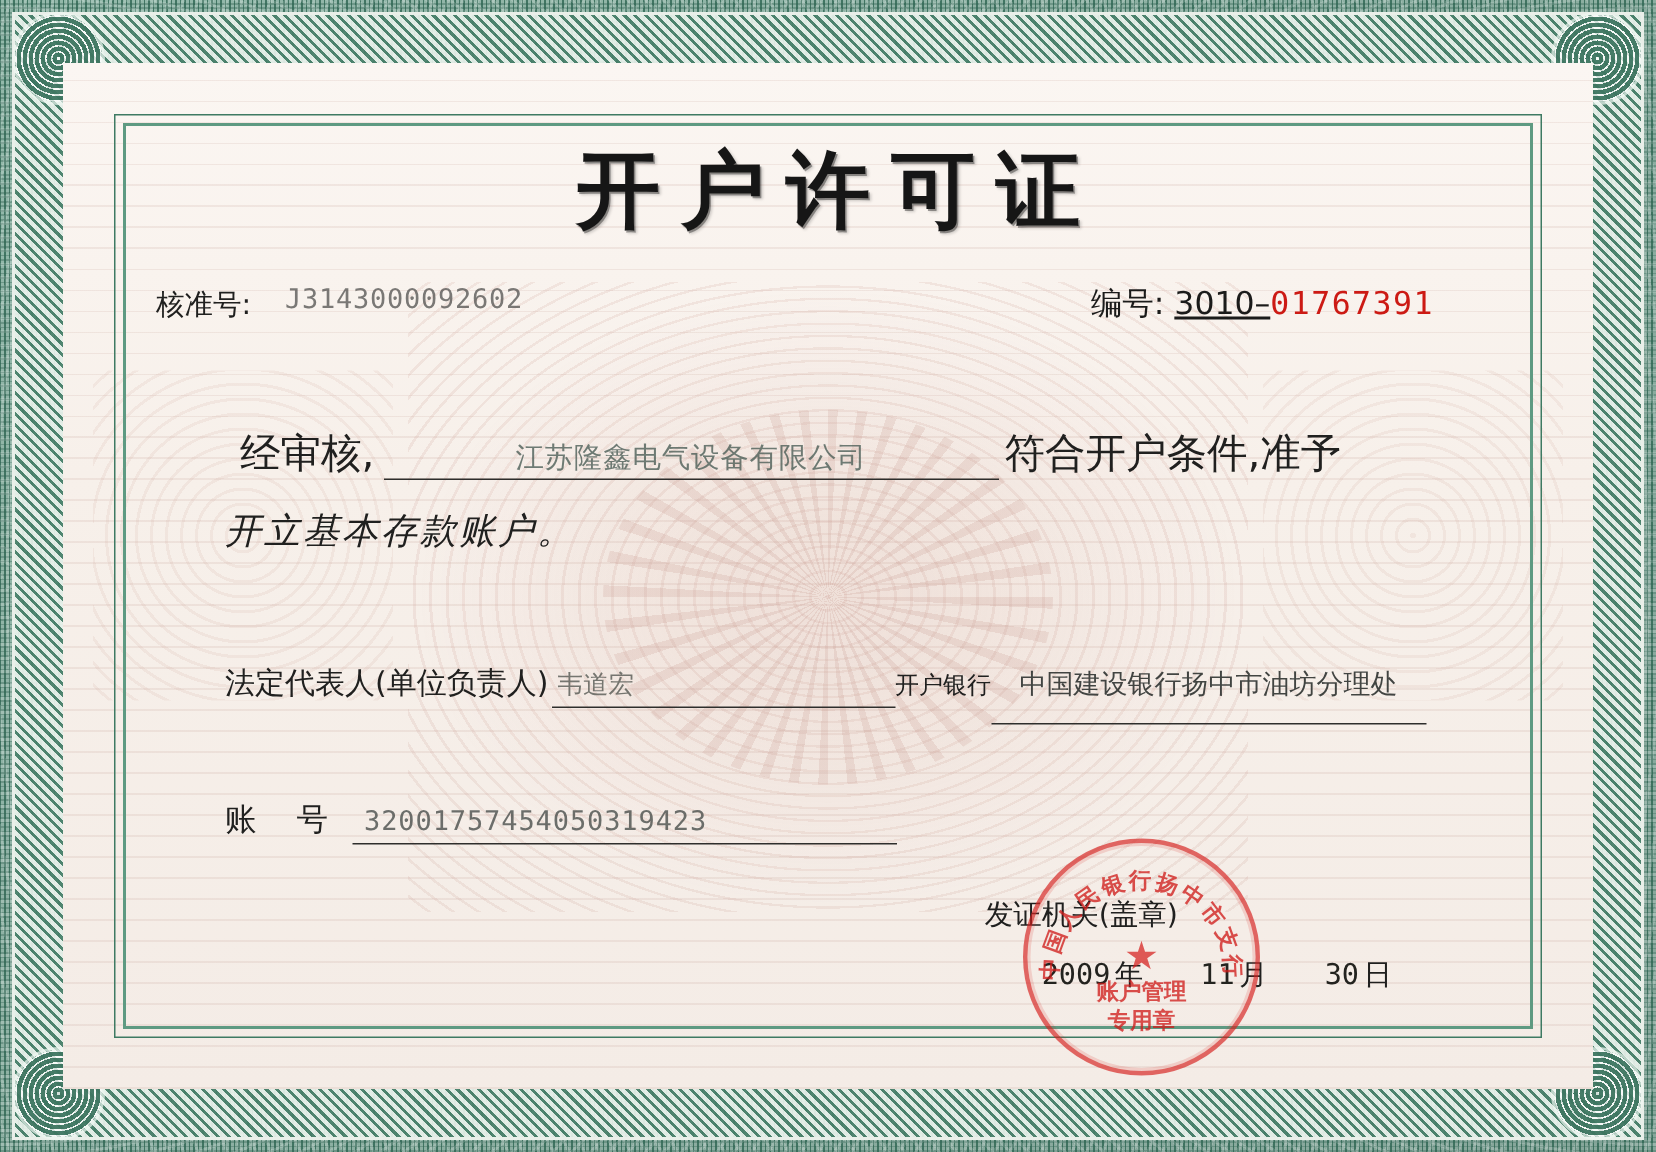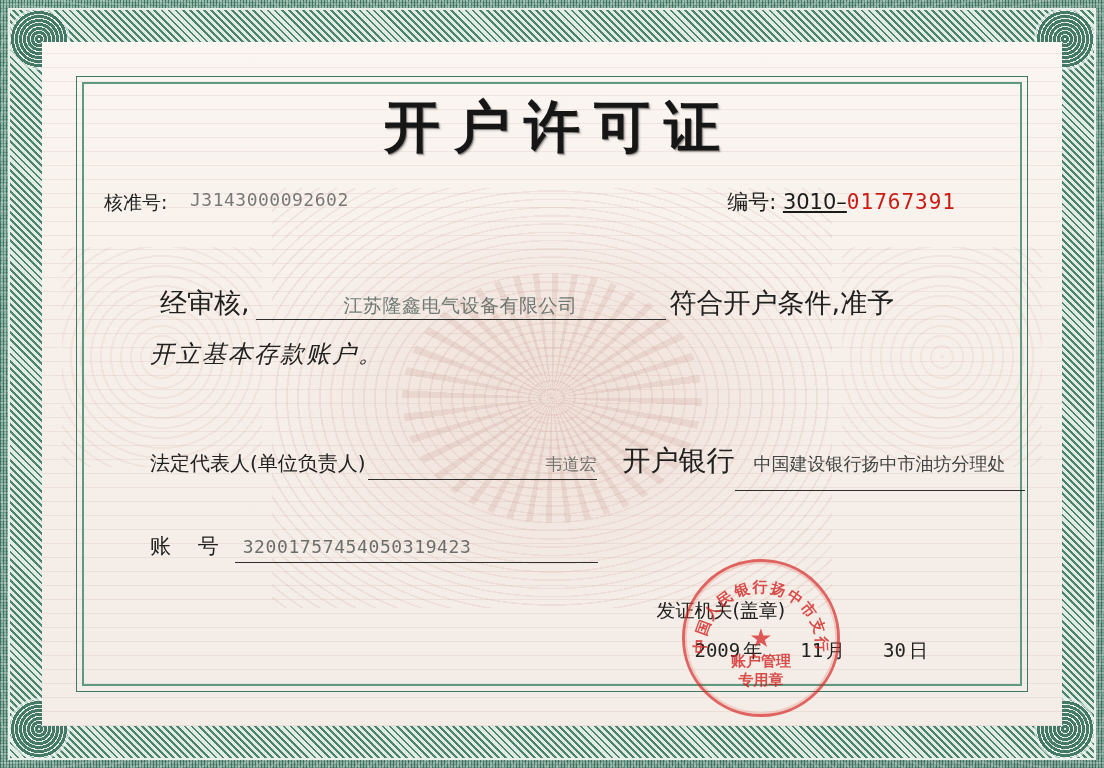--- a/index.html
+++ b/index.html
@@ -234,32 +234,31 @@
     left: 108px;
     right: 60px;
     font-size: 20px;
     white-space: nowrap;
   }
   .rep-label { font-size: 20px; }
   .rep-slot {
     display: inline-block;
     width: 225px;
     border-bottom: 1px solid #2e2e2c;
-    text-align: right;
+    text-align: left;
     padding: 0 0 3px 4px;
     margin-left: 2px;
   }
   .rep-name {
     font-size: 17px;
     color: #5a5d57;
     opacity: .82;
   }
   .bank-label {
-    margin-left: 26px;
-    font-size: 28px;
+    font-size: 16px;
   }
   .bank-slot {
     display: inline-block;
     width: 290px;
     border-bottom: 1px solid #2e2e2c;
     text-align: center;
     padding-bottom: 14px;
   }
   .bank-name {
     font-size: 18px;

